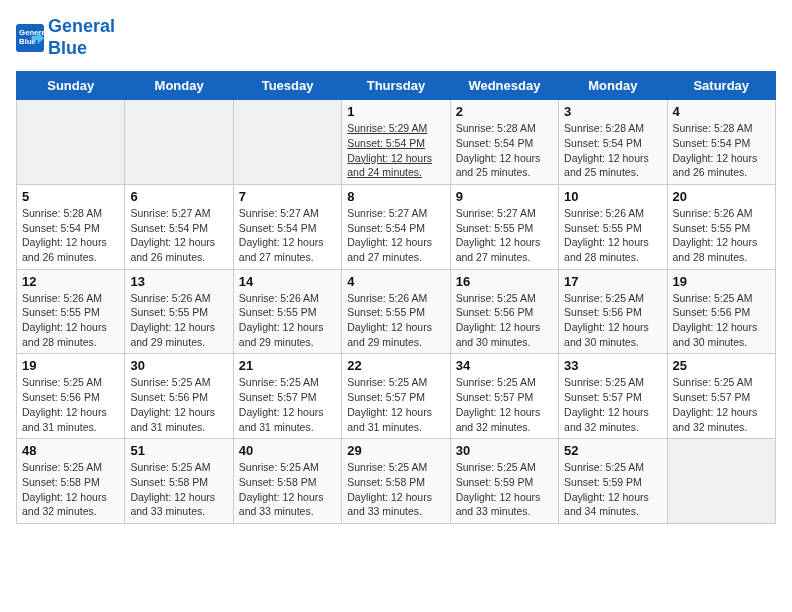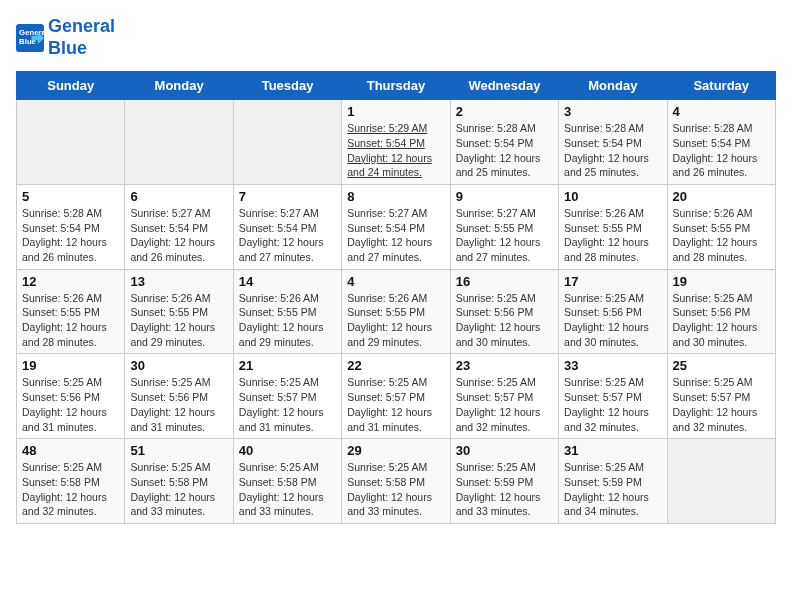--- a/index.html
+++ b/index.html
@@ -290,21 +290,21 @@
 and 31 minutes.</div>
         </td>
         <td>
           <span class="day-number">22</span>
           <div class="day-info" style="white-space: pre-line;">Sunrise: 5:25 AM
 Sunset: 5:57 PM
 Daylight: 12 hours
 and 31 minutes.</div>
         </td>
         <td>
-          <span class="day-number">23</span>
+          <span class="day-number">34</span>
           <div class="day-info" style="white-space: pre-line;">Sunrise: 5:25 AM
 Sunset: 5:57 PM
 Daylight: 12 hours
 and 32 minutes.</div>
         </td>
         <td>
           <span class="day-number">33</span>
           <div class="day-info" style="white-space: pre-line;">Sunrise: 5:25 AM
 Sunset: 5:57 PM
 Daylight: 12 hours
@@ -348,21 +348,21 @@
 and 33 minutes.</div>
         </td>
         <td>
           <span class="day-number">30</span>
           <div class="day-info" style="white-space: pre-line;">Sunrise: 5:25 AM
 Sunset: 5:59 PM
 Daylight: 12 hours
 and 33 minutes.</div>
         </td>
         <td>
-          <span class="day-number">31</span>
+          <span class="day-number">52</span>
           <div class="day-info" style="white-space: pre-line;">Sunrise: 5:25 AM
 Sunset: 5:59 PM
 Daylight: 12 hours
 and 34 minutes.</div>
         </td>
         <td class="empty-cell"></td>
       </tr>
     </tbody>
 </table>
 

